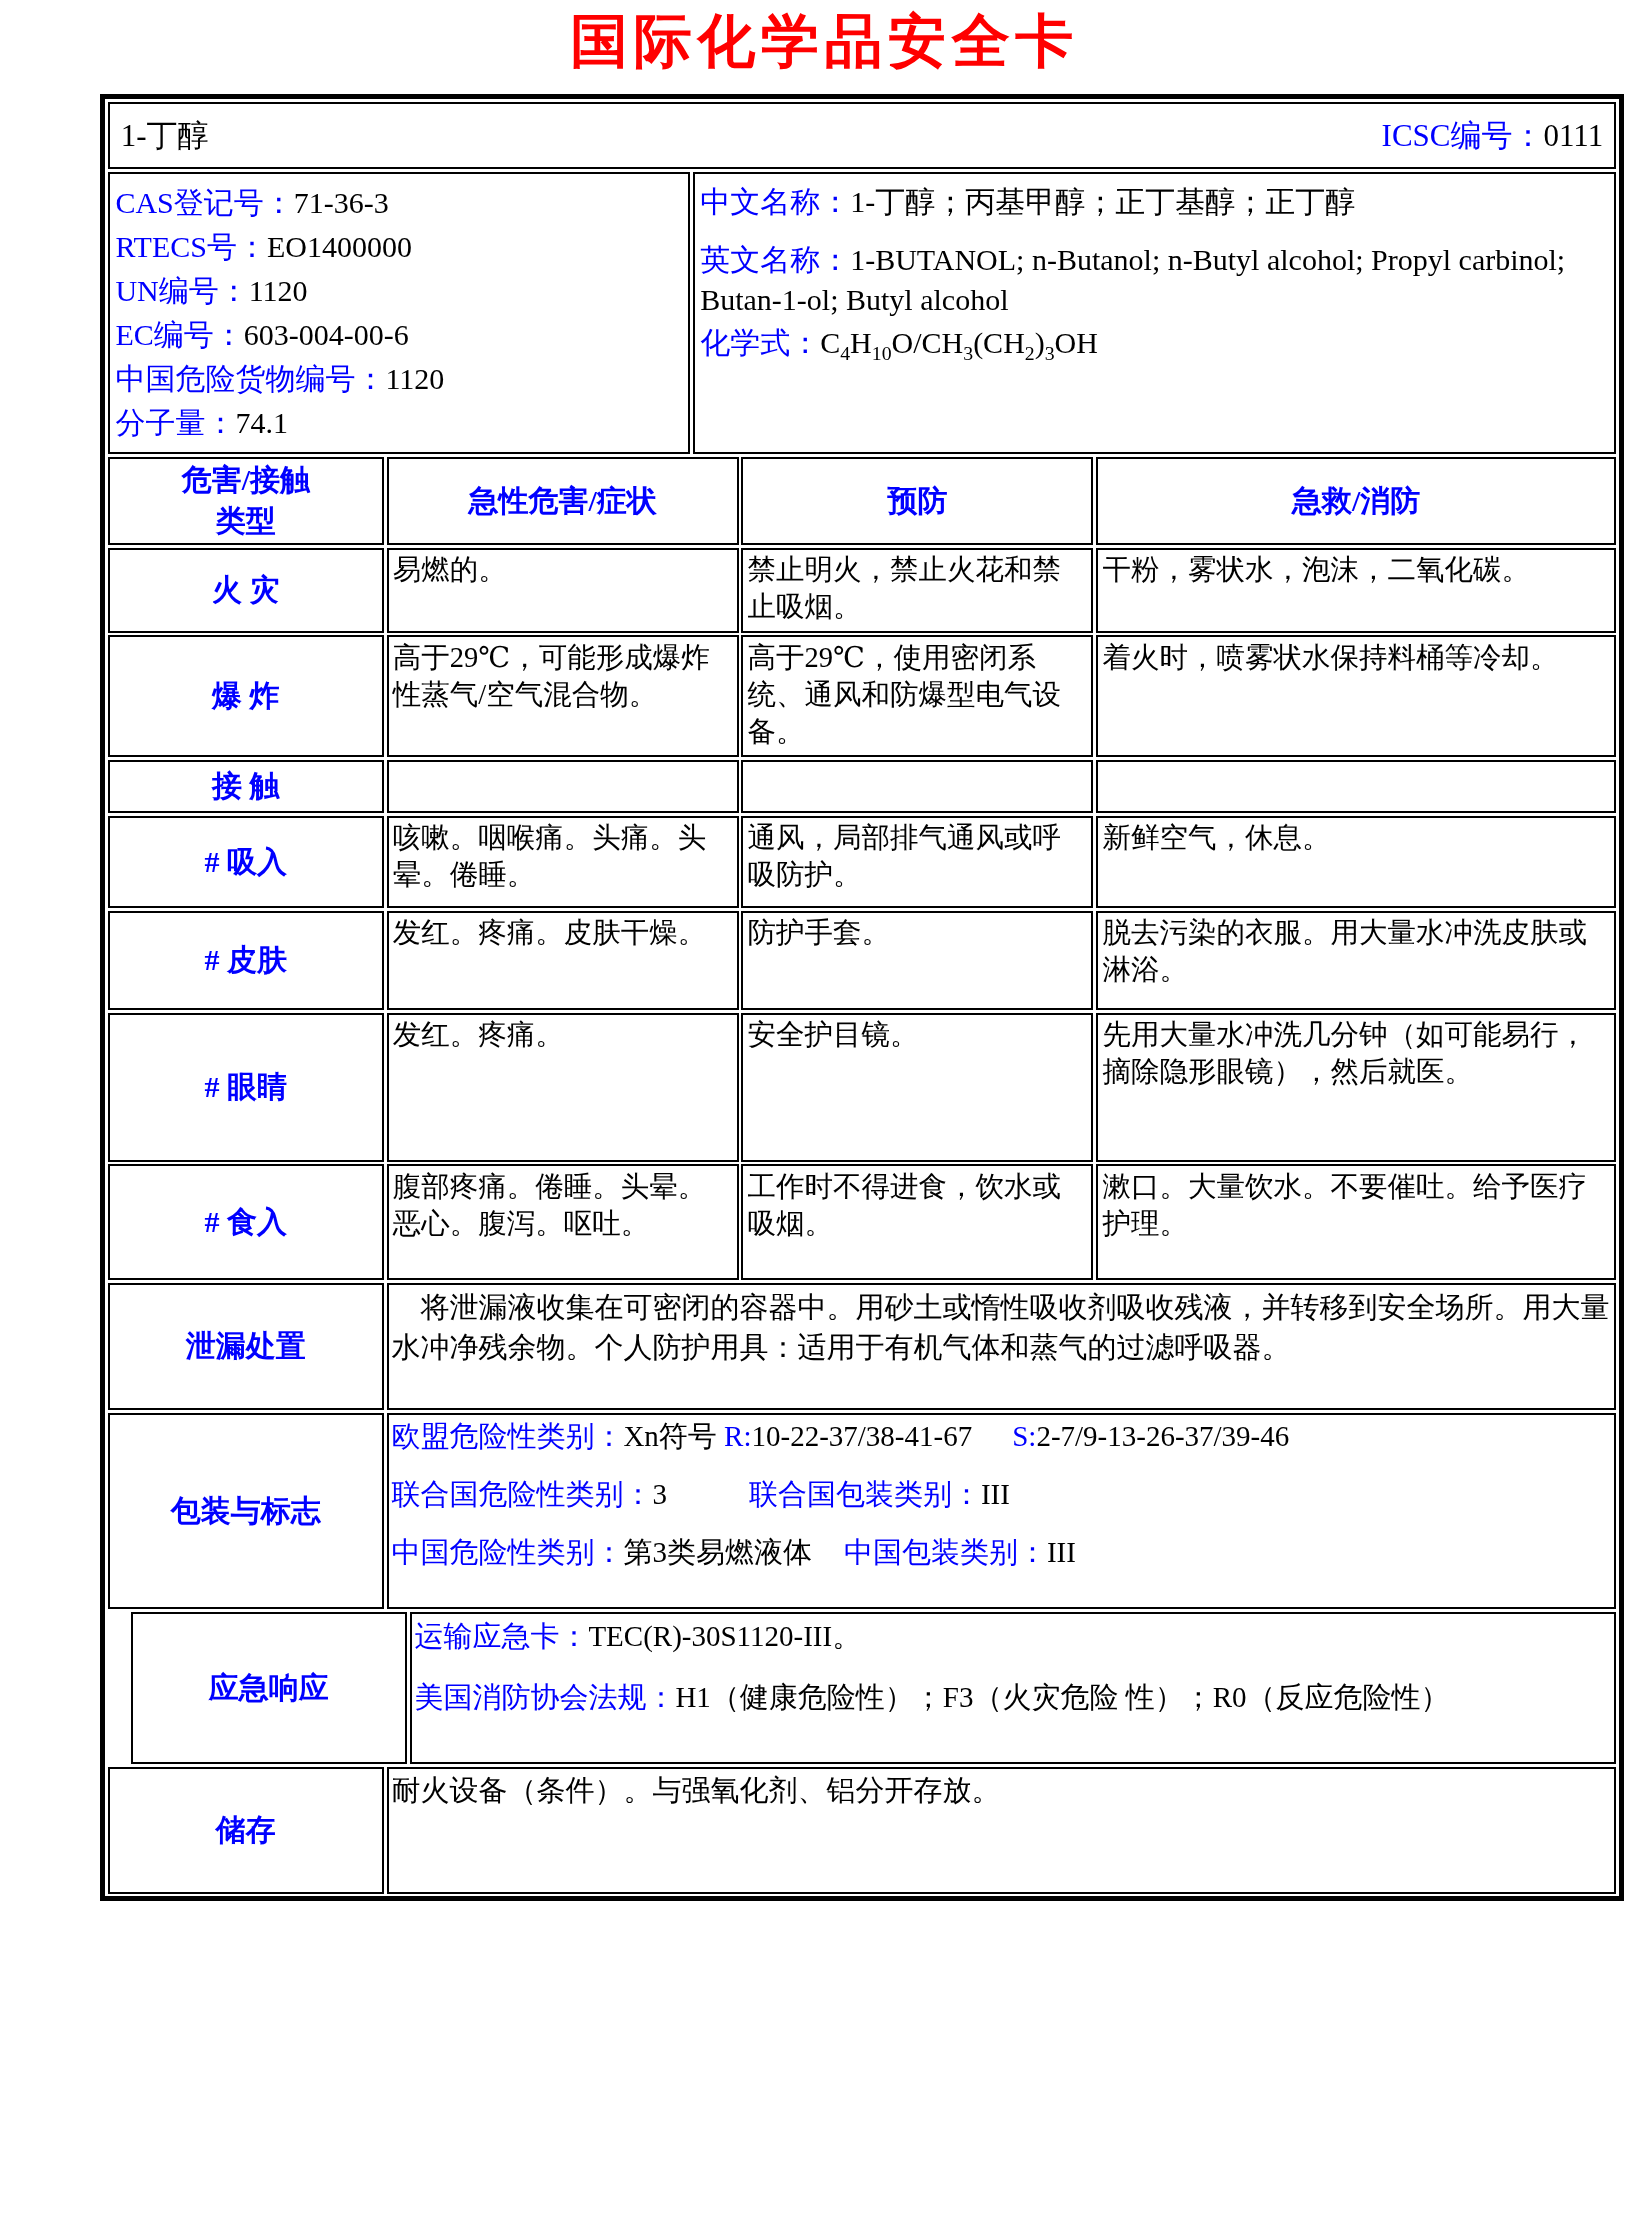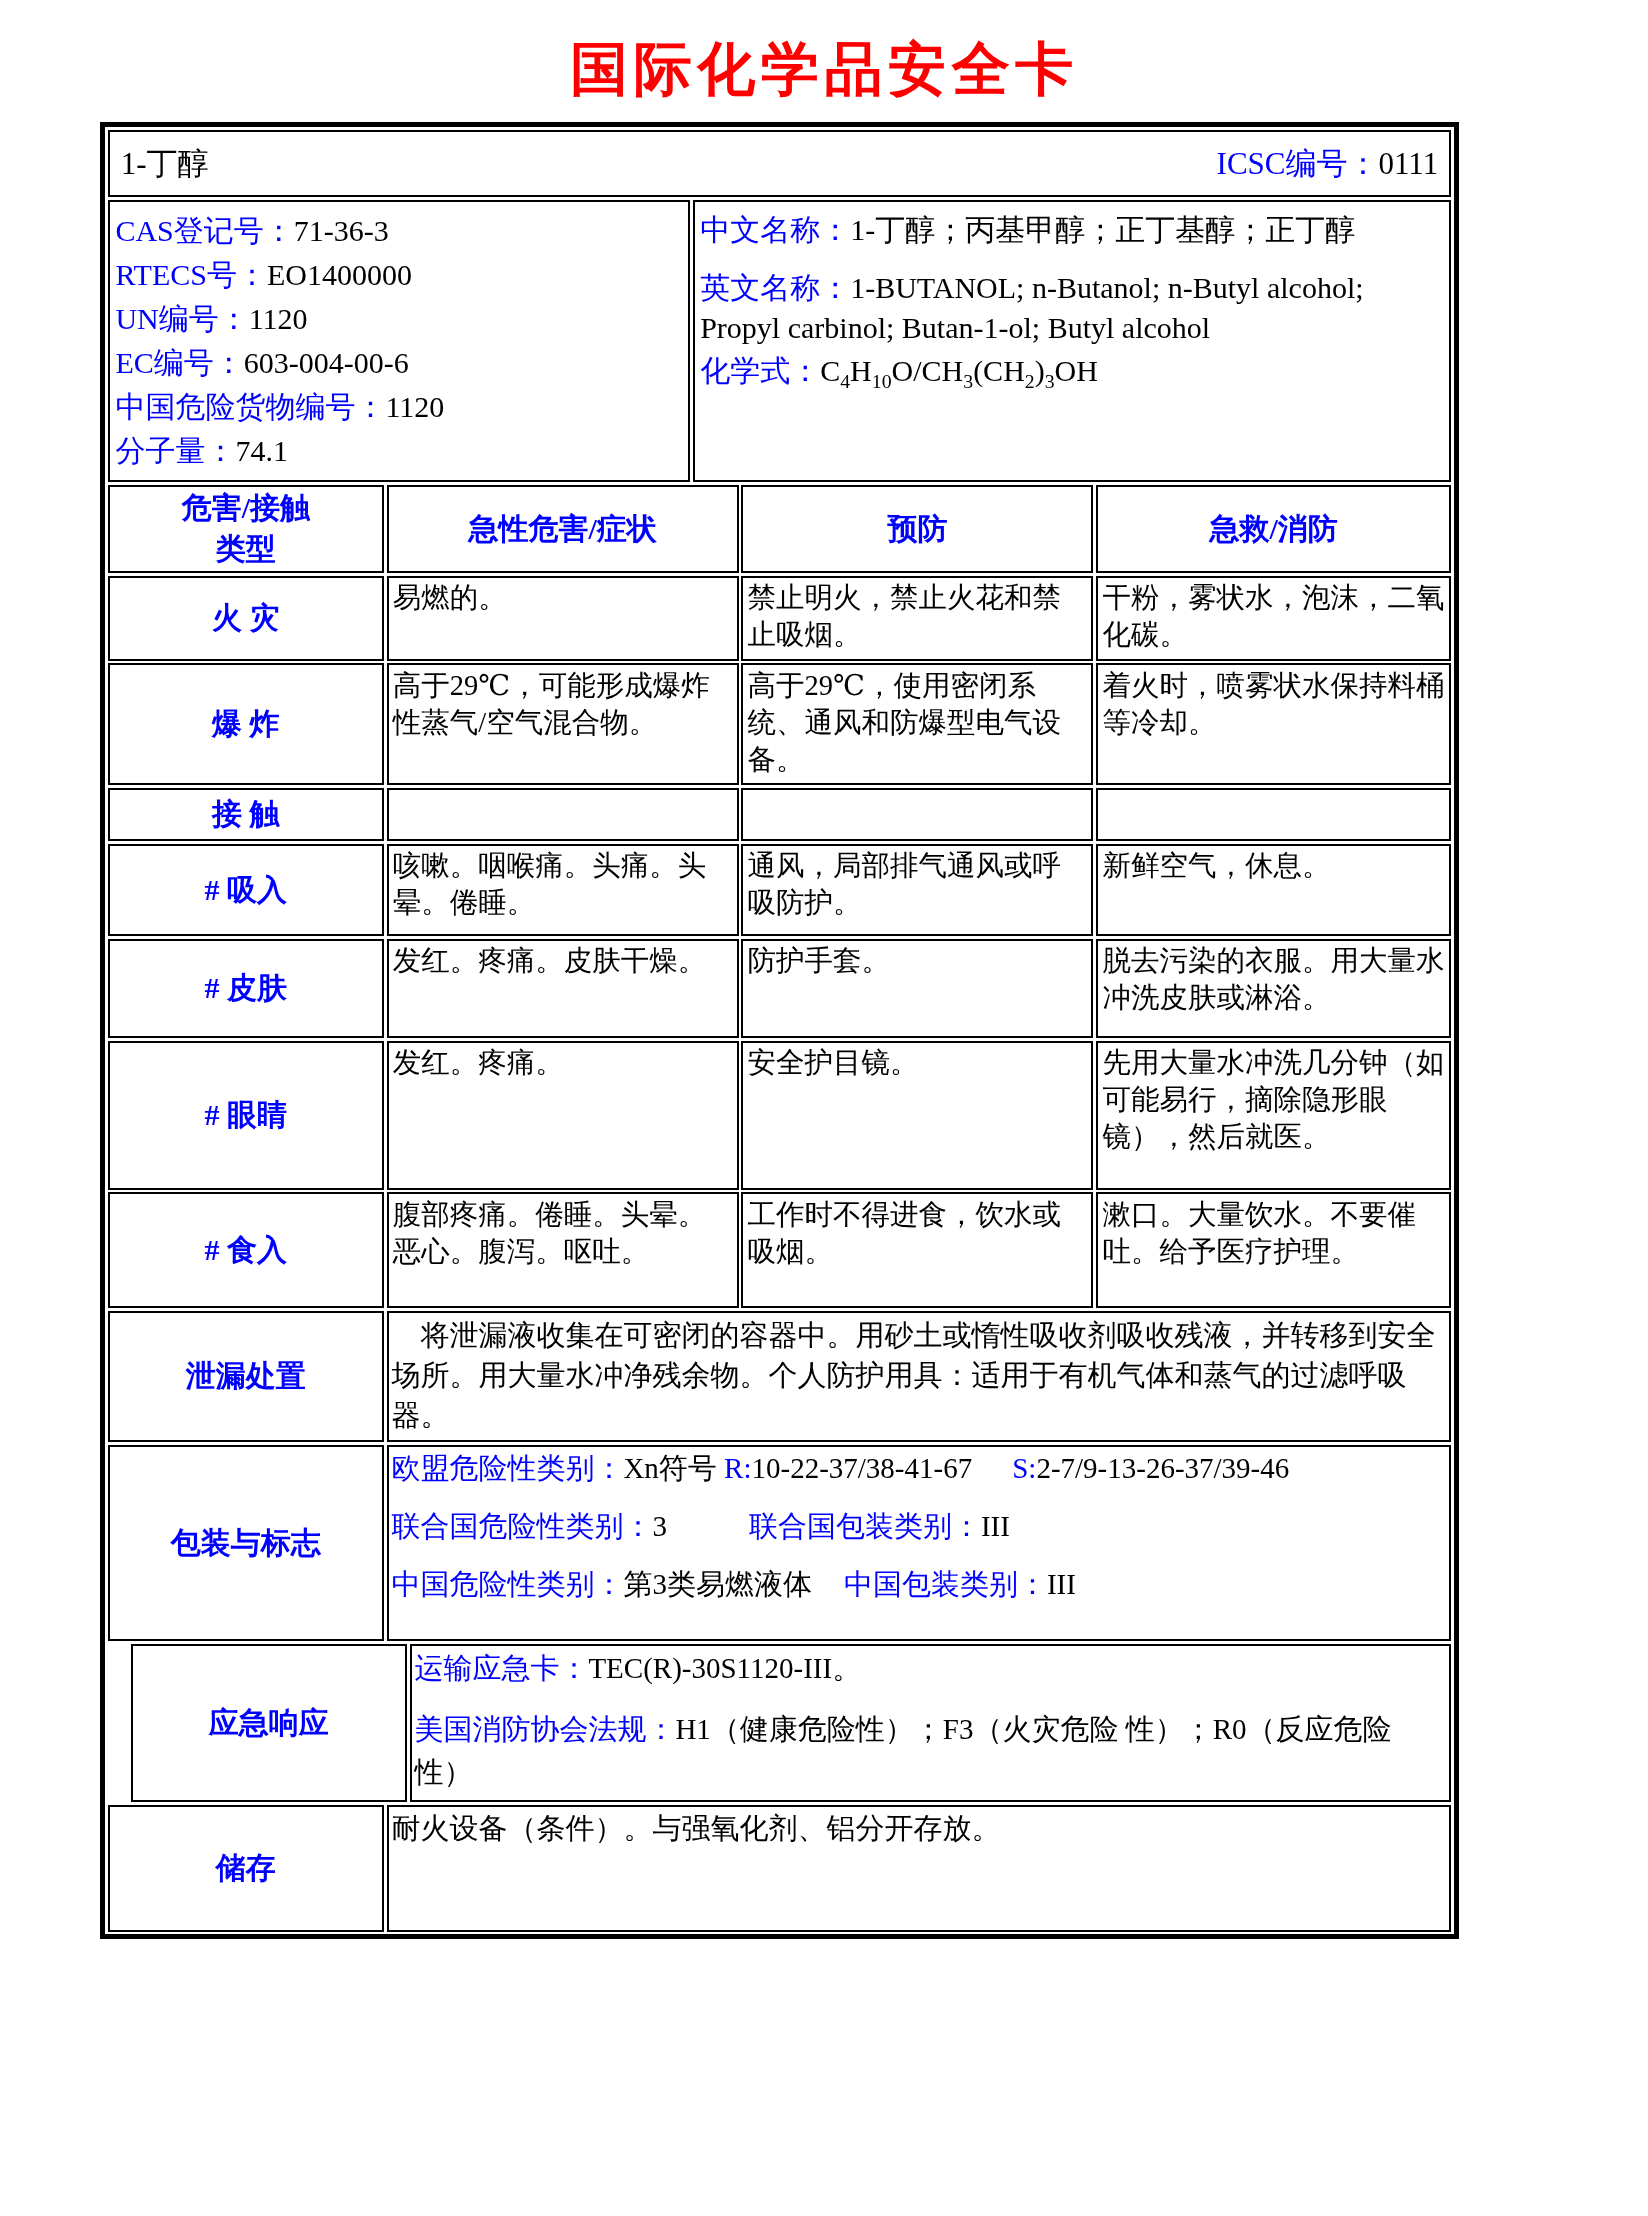--- a/index.html
+++ b/index.html
@@ -7,25 +7,24 @@
   body {
     width:1649px; height:2216px;
     font-family:"Liberation Serif","DejaVu Serif",serif;
     color:#000;
   }
   .page-title {
     padding-top:9.7px;
     text-align:center;
     font-size:58px; font-weight:bold; letter-spacing:5.6px;
     line-height:1.1;
-    margin-top:28px;
   }
   .card {
     margin:21px 0 0 100px;
-    width:1359px;
+    width:1524px;
     border:5.6px solid #000;
     padding:2.8px;
     display:flex; flex-direction:column; gap:2.8px;
     background:#fff;
   }
   .row { display:flex; gap:2.8px; }
   .c { border:2.1px solid #000; background:#fff; }
   .col1 { flex:0 0 276px; }
   .col2 { flex:0 0 352px; }
   .col3 { flex:0 0 352px; }

